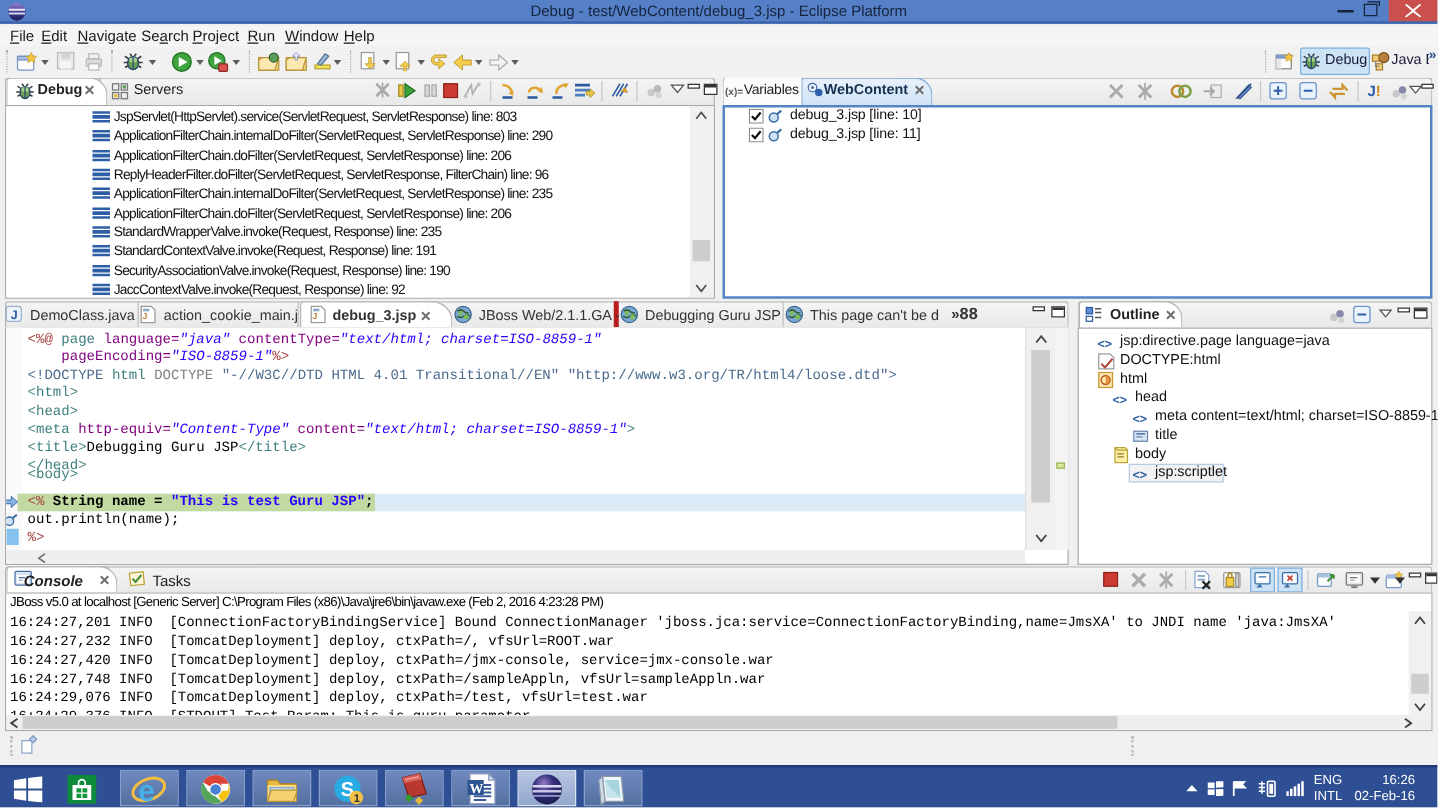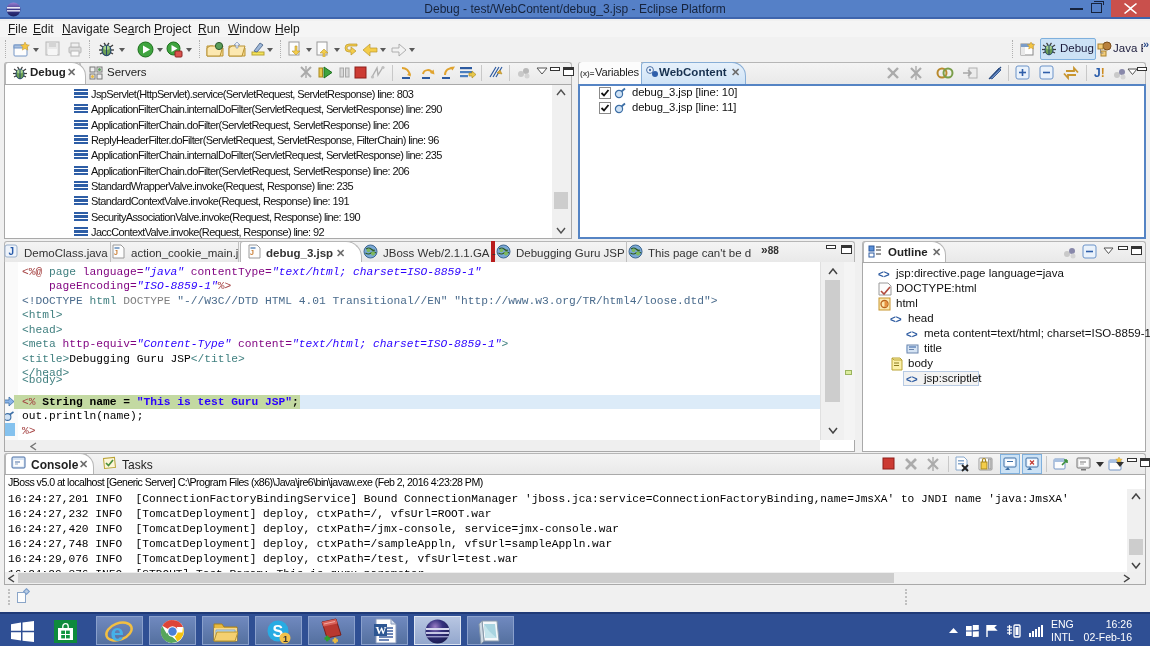--- a/index.html
+++ b/index.html
@@ -570,21 +570,21 @@
   </div>
   <div class="etab" style="left:624px;width:126px;">
     <svg class="vtico" style="top:3px;" width="15" height="15">
         <circle cx="7.5" cy="7.5" r="6.5" fill="#7aa8d6" stroke="#3c6690"></circle>
         <path d="M3 5 q3 -2 5 0 t4 1 M2.5 9 q3 2 5.5 0 t5 0" stroke="#2d5a1b" stroke-width="1.1" fill="none"></path>
         <circle cx="5.5" cy="6.5" r="1.8" fill="#7fba5b"></circle>
         <circle cx="10" cy="9.5" r="2" fill="#7fba5b"></circle>
       </svg>
     <span class="lbl" style="left:20px;">This page can't be d</span>
   </div>
-  <div class="abs" style="left:757px;top:2px;font-size:12px;font-weight:bold;color:#333;">»<span style="font-size:10px;">88</span></div>
+  <div class="abs" style="left:757px;top:2px;font-size:12px;font-weight:bold;color:#333;">»<span style="font-size:13px;">88</span></div>
   <div class="minico" style="left:822px;top:4px;">
       <div class="b1"></div>
     </div>
   <div class="maxico" style="left:837px;top:4px;"></div>
   <div class="pbody" style="left:0;top:21px;width:851px;height:190px;"></div>
   <div id="ecode">
 
     <div class="abs" style="left:0;top:0;width:13px;height:178px;background:#fafafa;"></div>
 
     <div class="abs" style="left:9px;top:132.8px;width:806px;height:14.4px;background:#dcebf8;"></div>
@@ -730,21 +730,21 @@
   <div class="phead" style="height:21px;"></div>
   <div class="abs" style="left:1px;top:0;width:82px;height:21px;background:#fff;border:1px solid #b6b6b6;border-bottom:none;border-radius:3px 3px 0 0;"></div>
   <div class="abs" style="left:66px;top:0;width:24px;height:21px;background:#fff;border-right:1px solid #b6b6b6;border-top:1px solid #b6b6b6;border-radius:0 14px 0 0;"></div>
   <div class="ptab" style="left:7px;">
     <svg class="vtico" style="top:3px;" width="15" height="14">
         <rect x="1" y="1" width="13" height="11" rx="1" fill="#d6e4f4" stroke="#4a6fa5"></rect>
         <rect x="2.5" y="4" width="10" height="6.5" fill="#fdfdfd"></rect>
         <line x1="4" y1="6" x2="9" y2="6" stroke="#4a6fa5"></line>
         <line x1="4" y1="8" x2="7" y2="8" stroke="#8aa5c5"></line>
       </svg>
-    <span class="lbl" style="left:20px;font-weight:bold;">Console</span>
+    <span class="lbl" style="left:8px;font-weight:bold;font-style:italic;">Console</span>
     <span class="lbl tabx" style="left:68px;">✕</span>
   </div>
   <div class="ptab" style="left:98px;">
     <svg class="vtico" style="top:3px;" width="15" height="14">
         <path d="M2 2 h11 v10 h-11 z" fill="#fdf6d8" stroke="#b9a335" transform="rotate(-6 7 7)"></path>
         <path d="M4 7 l2.5 2.5 L11 4" stroke="#4a8f3c" stroke-width="1.7" fill="none"></path>
       </svg>
     <span class="lbl" style="left:20px;">Tasks</span>
   </div>
 

